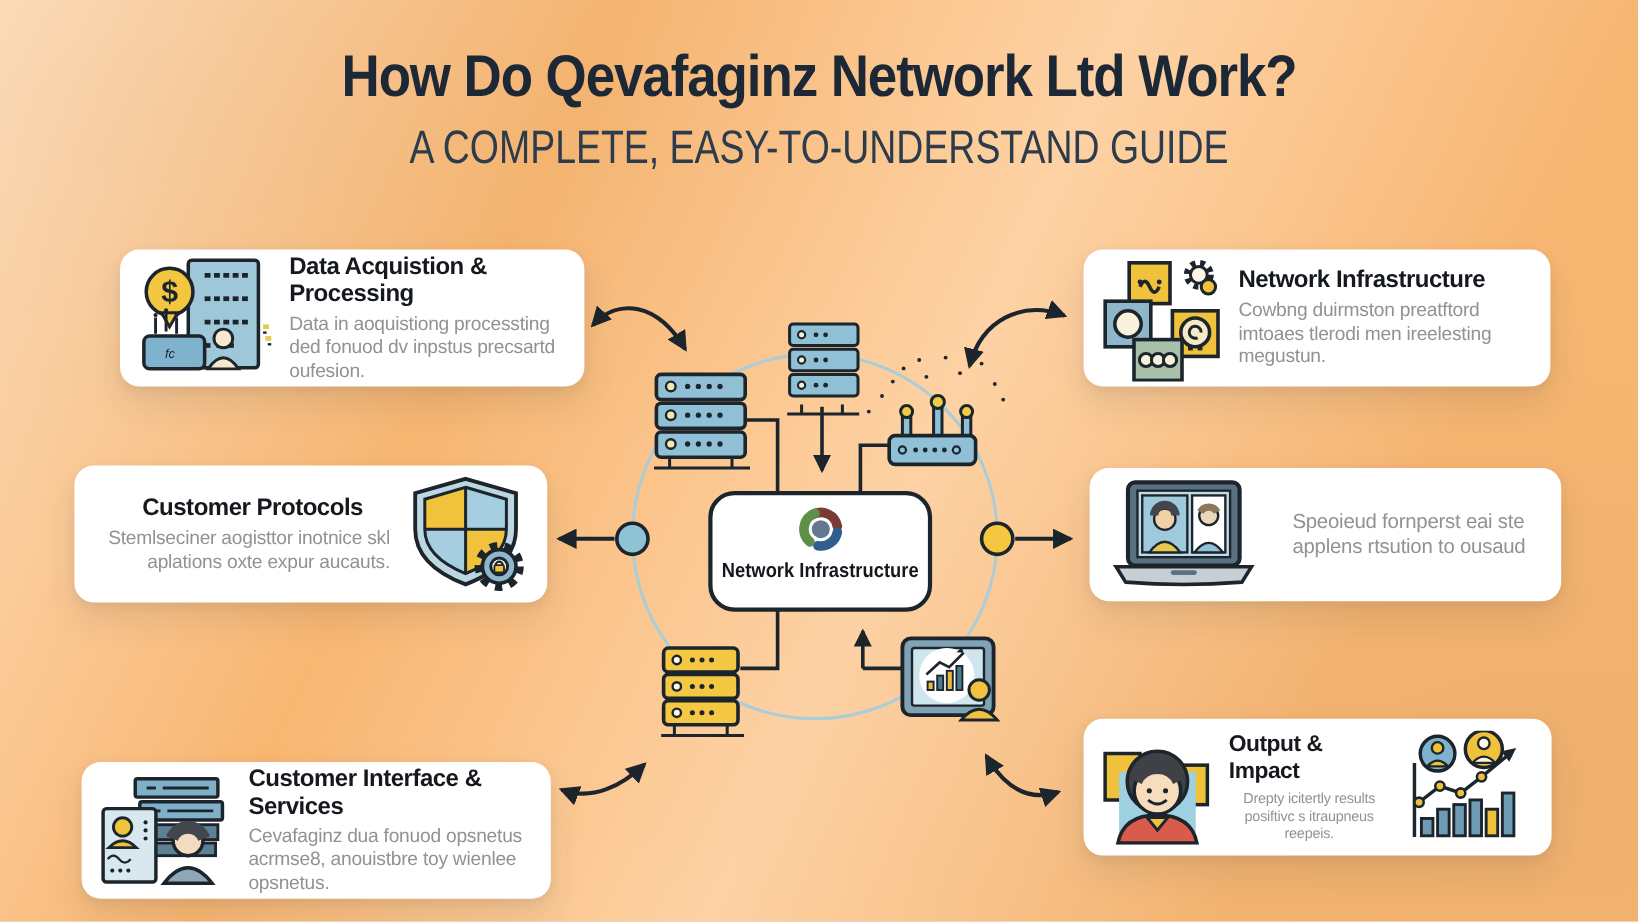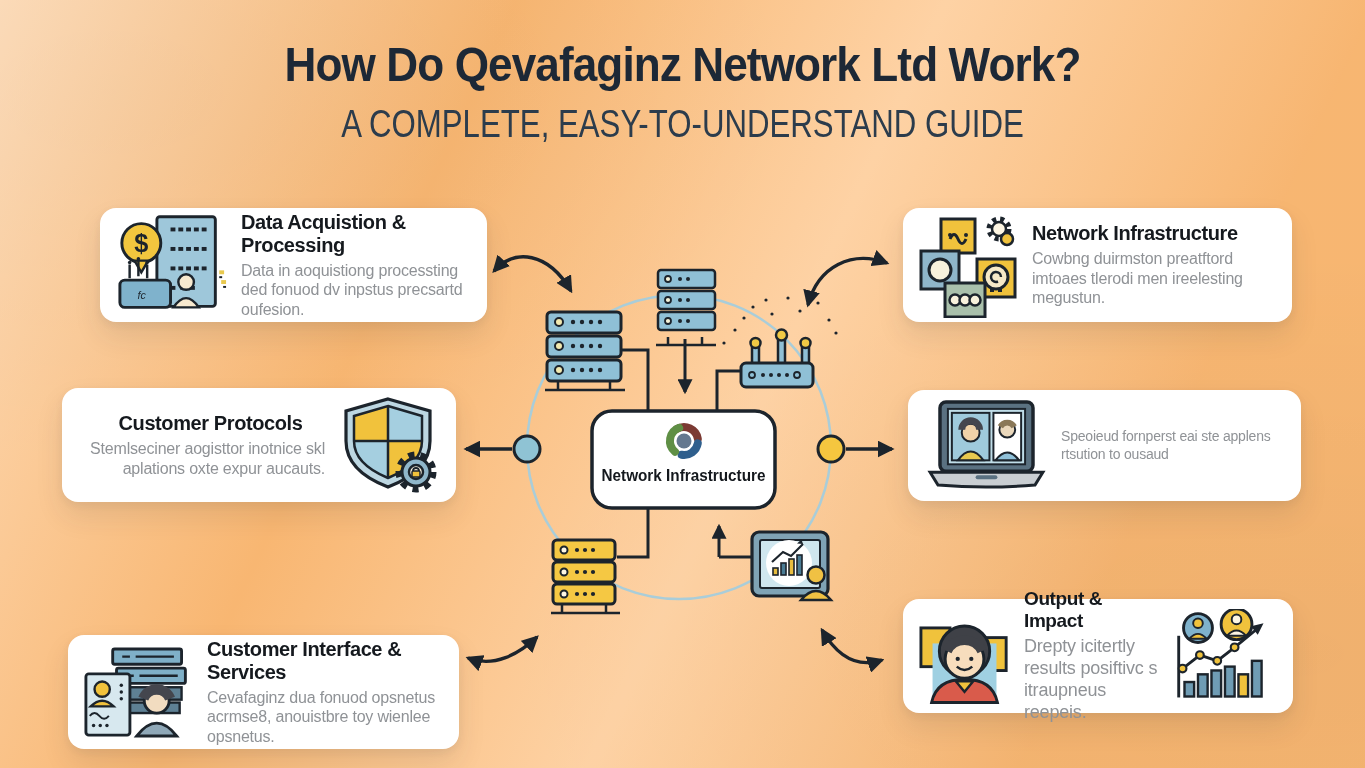--- a/index.html
+++ b/index.html
@@ -23,23 +23,23 @@
   .card h3{margin:0 0 4px 0;font-size:20px;font-weight:700;color:#15191e;letter-spacing:-.4px;}
   .card p{margin:0;font-size:16px;line-height:1.22;color:#8f9296;letter-spacing:-.2px;}
   .card-tl{left:100px;top:208px;width:387px;height:114px;}
   .card-ml{left:62px;top:388px;width:394px;height:114px;}
   .card-bl{left:68px;top:599px;width:391px;height:114px;margin-top:36px;}
   .card-tr{left:903px;top:208px;width:389px;height:114px;}
   .card-mr{left:908px;top:390px;width:393px;height:111px;}
   .card-br{left:903px;top:599px;width:390px;height:114px;}
   .card-ml .txt{text-align:right;}
   .card-ml h3{text-align:center;padding-left:18px;}
-  .card-mr p{font-size:14px;max-width:235px;}
+  .card-mr p{font-size:17px;max-width:235px;margin-left:16px;}
   .card-br h3{font-size:19px;}
-  .card-br p{font-size:18px;}
+  .card-br p{font-size:12px;text-align:center;}
   .ic{flex:0 0 auto;display:block;}
   .diagram{position:absolute;left:0;top:0;width:1365px;height:768px;z-index:2;}
   .diagram text{font-family:"Liberation Sans",sans-serif;}
 </style>
 </head>
 <body>
 
 <div class="stage">
 
   <div class="header">

